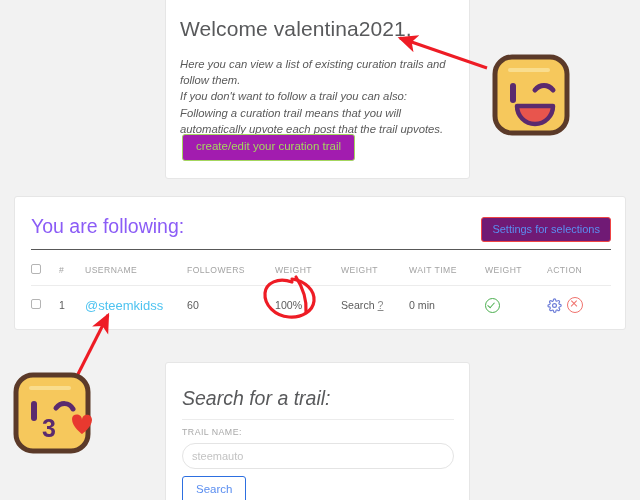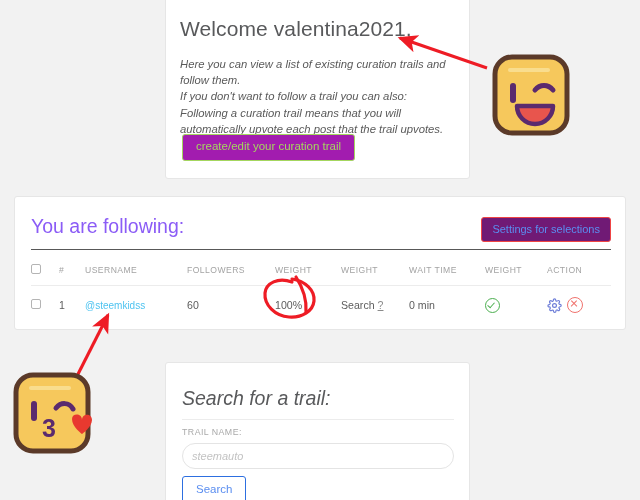--- a/index.html
+++ b/index.html
@@ -152,21 +152,21 @@
     height: 10px;
     border: 1px solid #b4b4b4;
     border-radius: 2px;
     background: #fff;
     display: inline-block;
     cursor: pointer;
     box-sizing: border-box;
   }
   .user-link {
     color: #4ec3f0;
-    font-size: 10px;
+    font-size: 13px;
     text-decoration: none;
     cursor: pointer;
   }
   .help-q {
     text-decoration: underline;
     color: #8a8a8a;
     cursor: pointer;
   }
 
   
@@ -247,21 +247,20 @@
     height: 26px;
     border: 1px solid #e4e4e4;
     border-radius: 13px;
     box-sizing: border-box;
     font-size: 11px;
     font-family: "Liberation Sans", sans-serif;
     color: #5d5d5d;
     padding: 0 9px;
     outline: none;
     background: #fff;
-    font-style: italic;
   }
   .text-input::placeholder { color: #c3c3c3; }
   .btn-search {
     position: absolute;
     left: 16px;
     top: 113px;
     border: 1px solid #2d6fe0;
     background: #ffffff;
     color: #5b8ef0;
     font-size: 11.5px;

